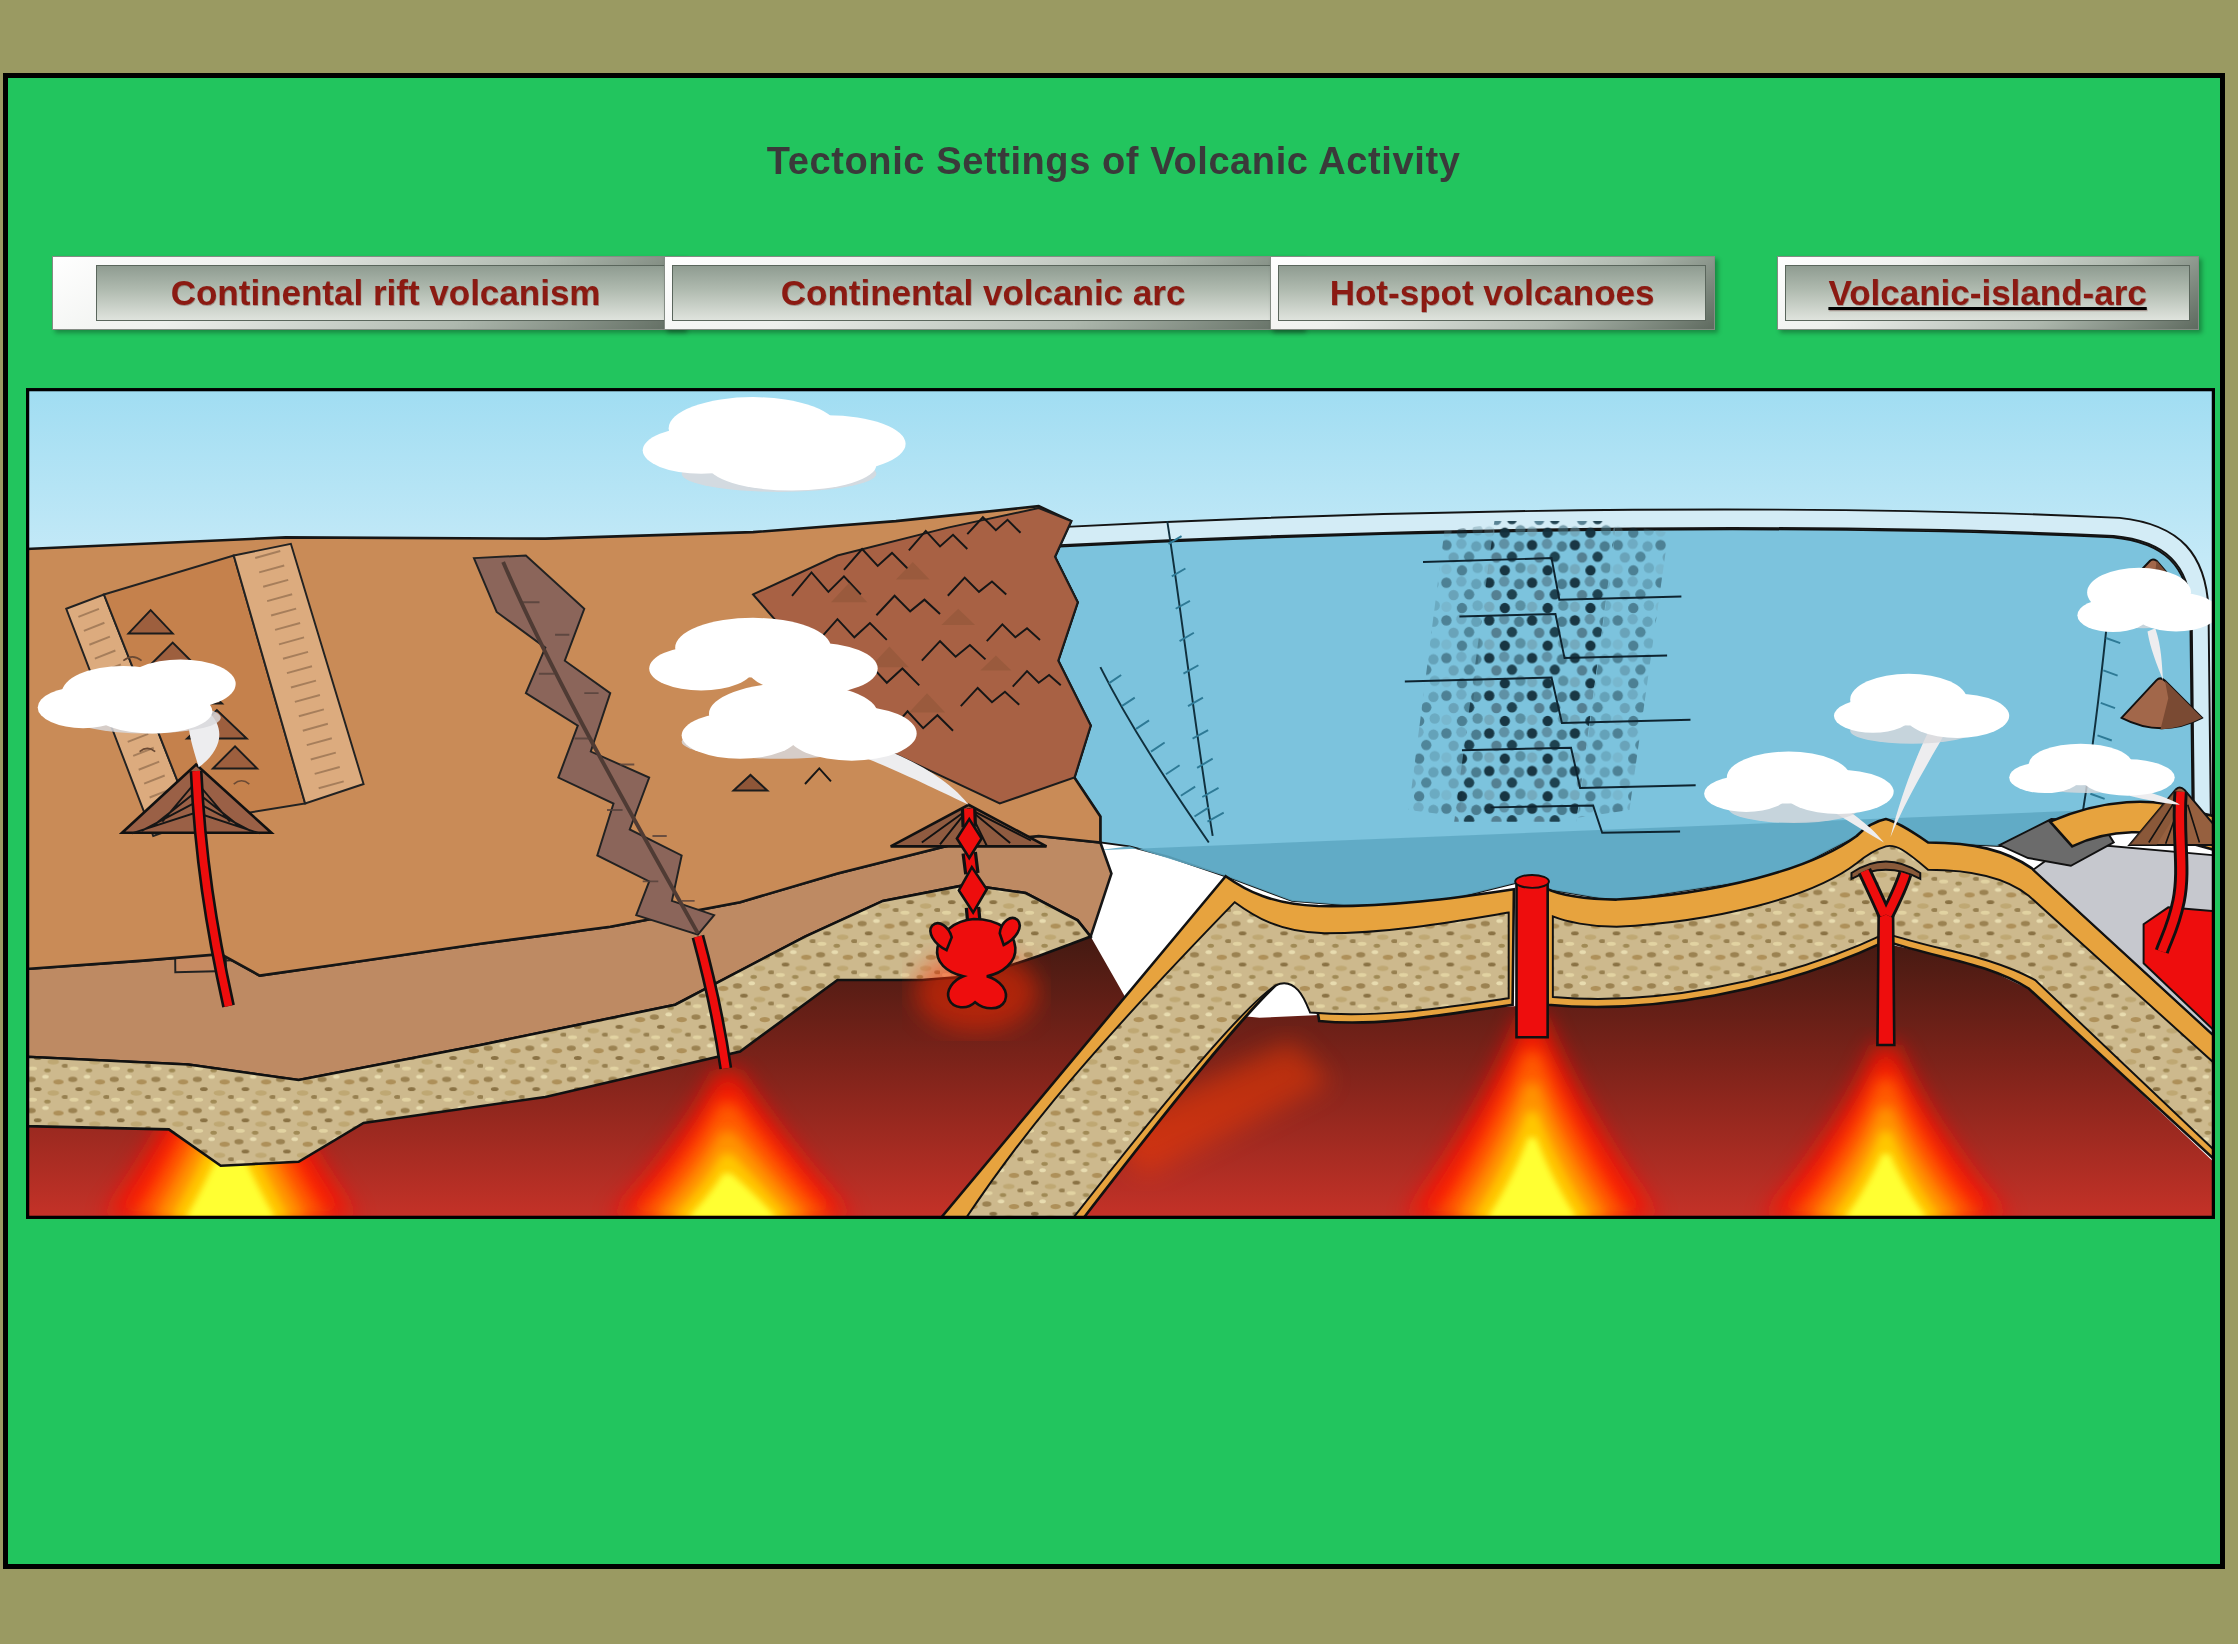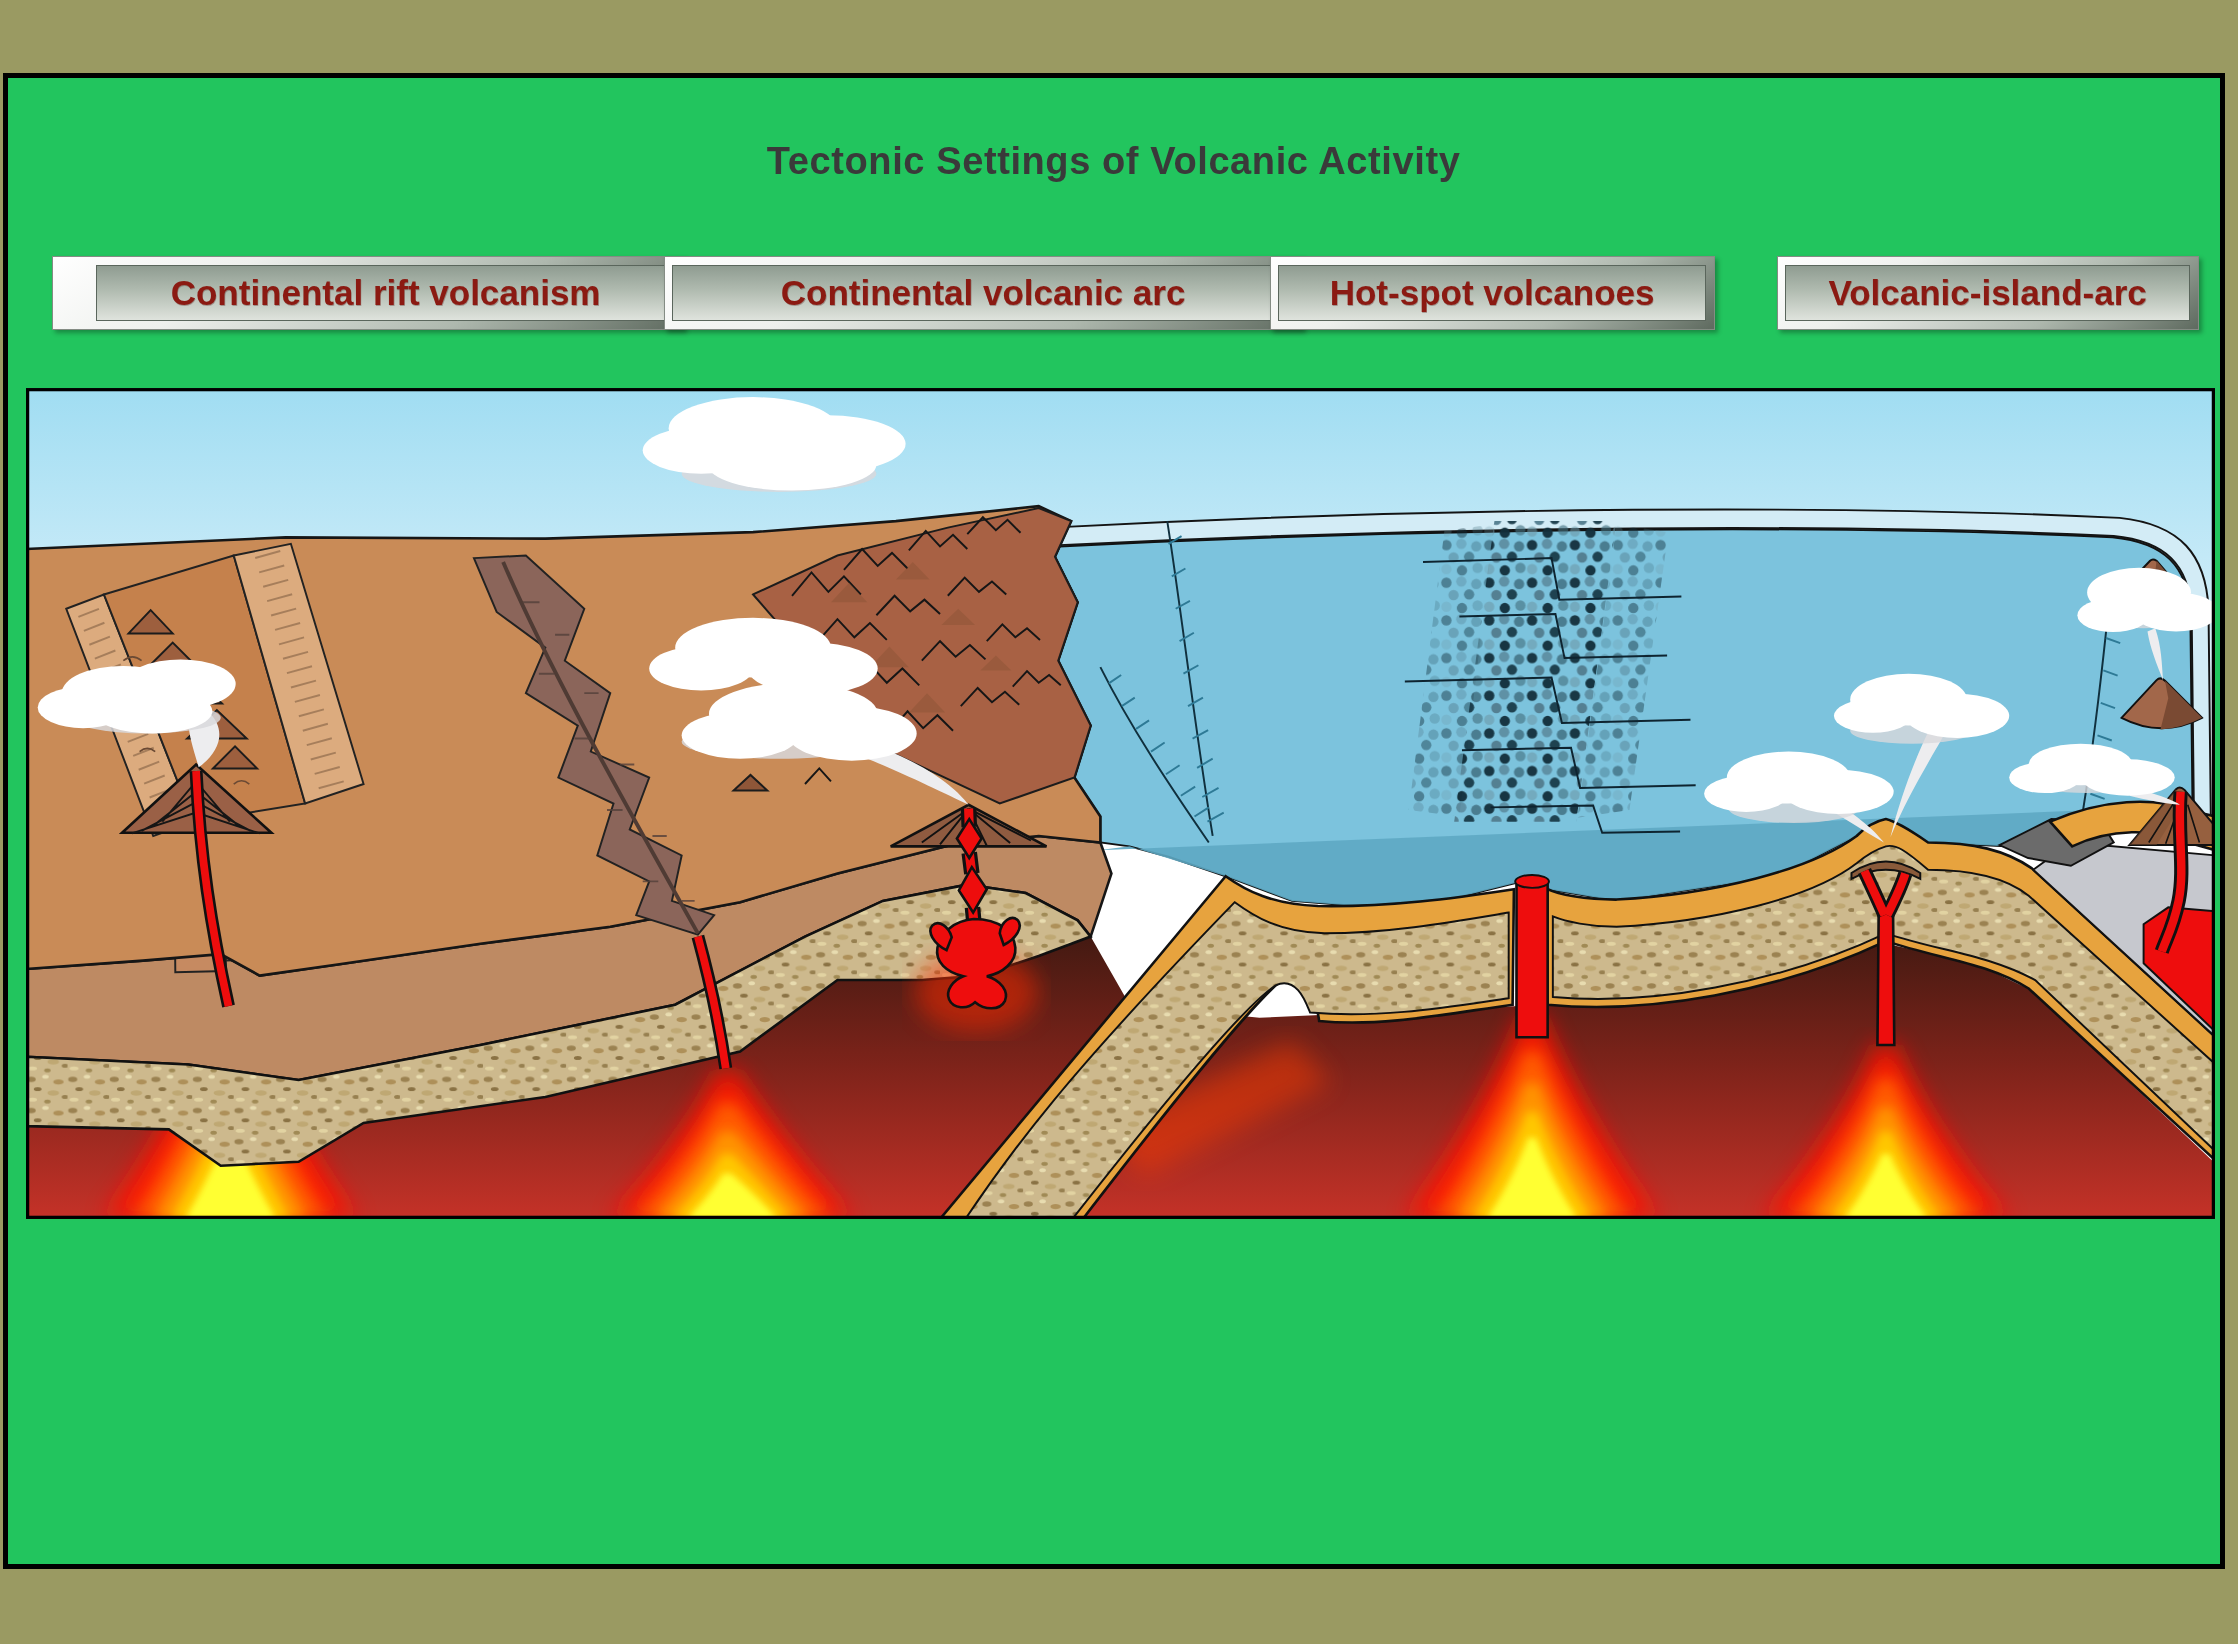--- a/index.html
+++ b/index.html
@@ -44,21 +44,21 @@
 
   <div class="btn" style="left:44px;top:178px;width:632px;padding-left:36px;">
     <div class="btn-face">Continental rift volcanism</div>
   </div>
   <div class="btn" style="left:656px;top:178px;width:639px;">
     <div class="btn-face">Continental volcanic arc</div>
   </div>
   <div class="btn" style="left:1262px;top:178px;width:445px;">
     <div class="btn-face">Hot-spot volcanoes</div>
   </div>
-  <div class="btn" style="left:1769px;top:178px;width:422px;">
+  <div class="btn" style="left:1769px;top:178px;width:422px;text-decoration:underline;">
     <div class="btn-face">Volcanic-island-arc</div>
   </div>
 
   <div class="diagram">
   <svg width="2189" height="831" viewBox="0 0 3372 1280" xmlns="http://www.w3.org/2000/svg">
     <defs>
       <linearGradient id="skyG" x1="0" y1="0" x2="0" y2="1">
         <stop offset="0" stop-color="#A0DDF2"></stop>
             <stop offset="0.32" stop-color="#D8F0FA"></stop>
         <stop offset="0.52" stop-color="#FFFFFF"></stop>

